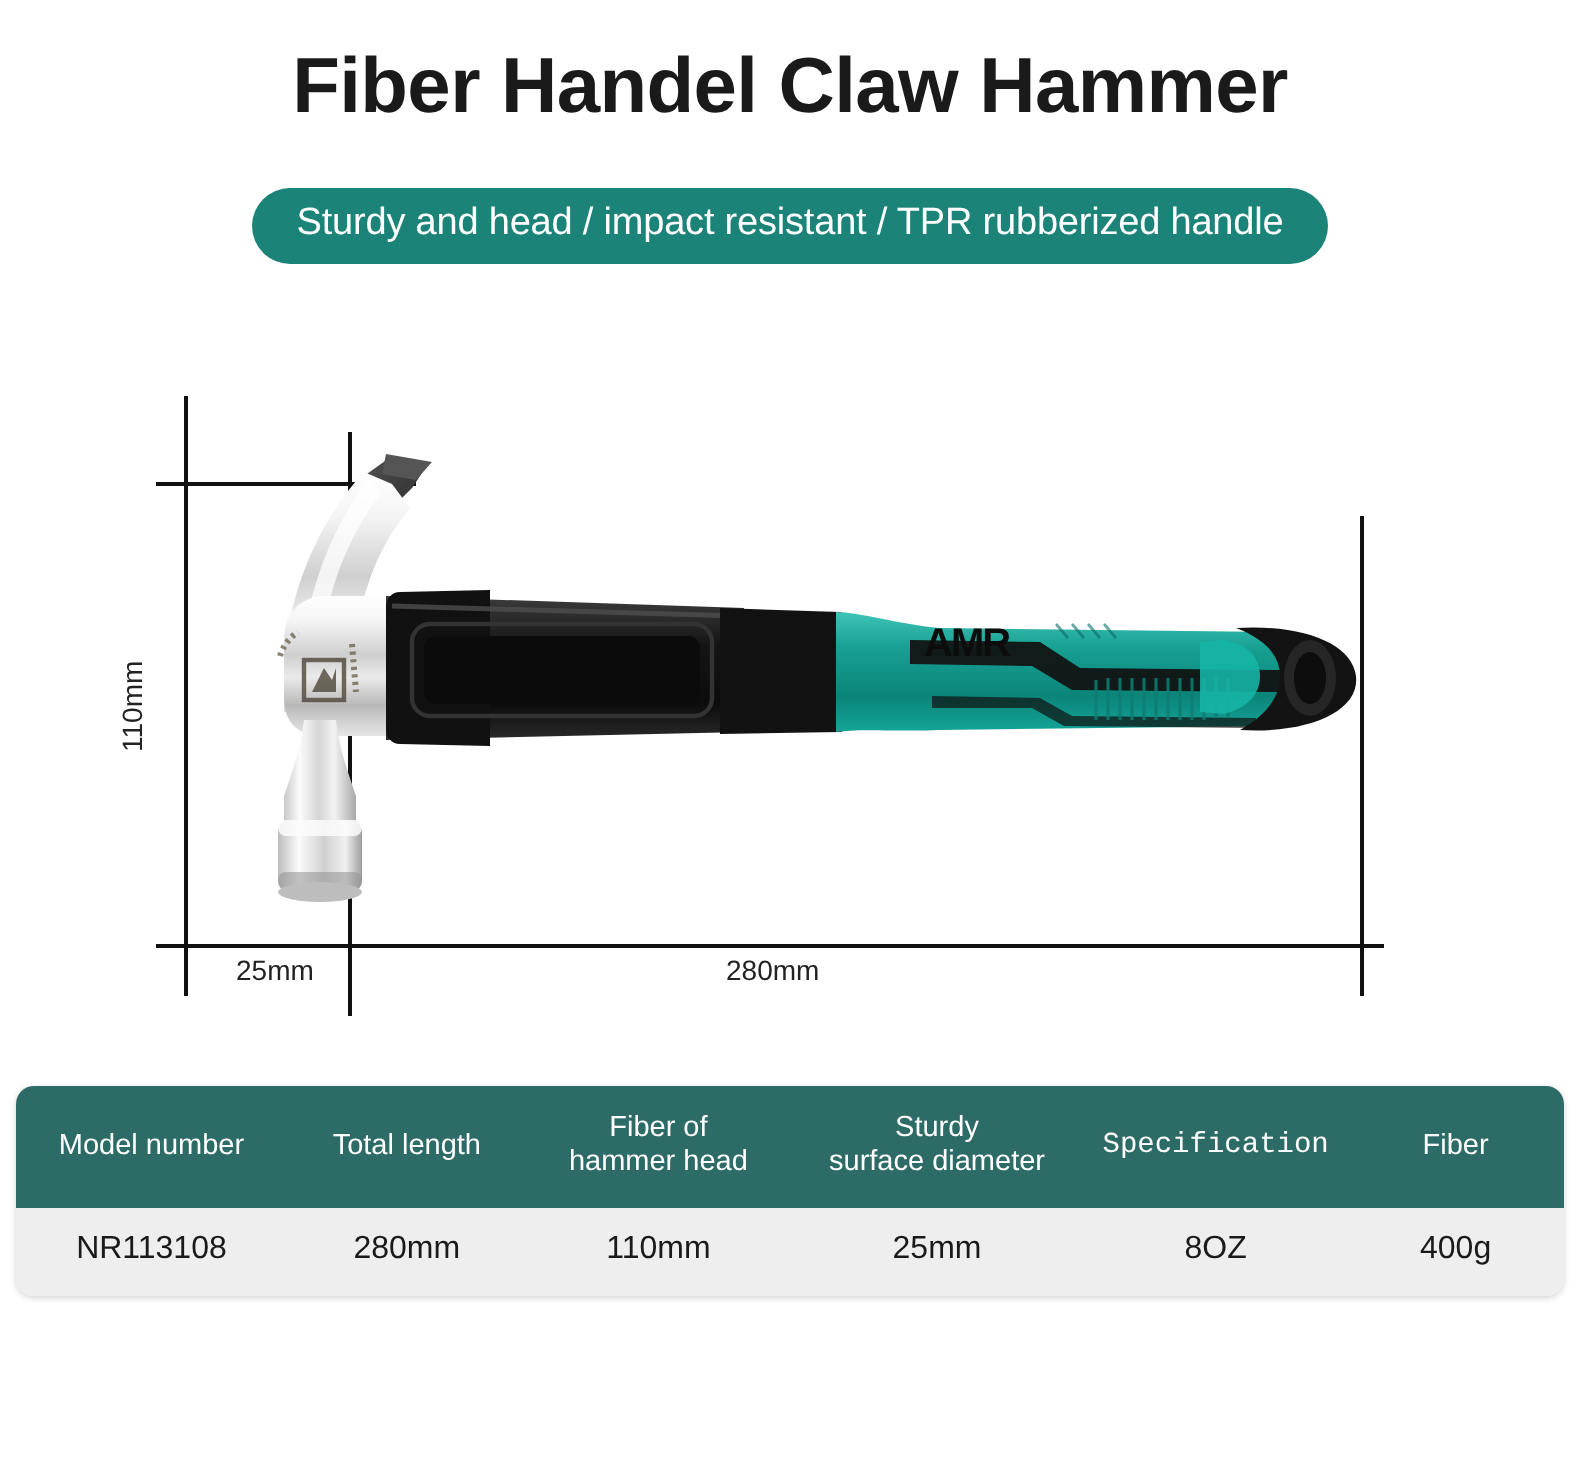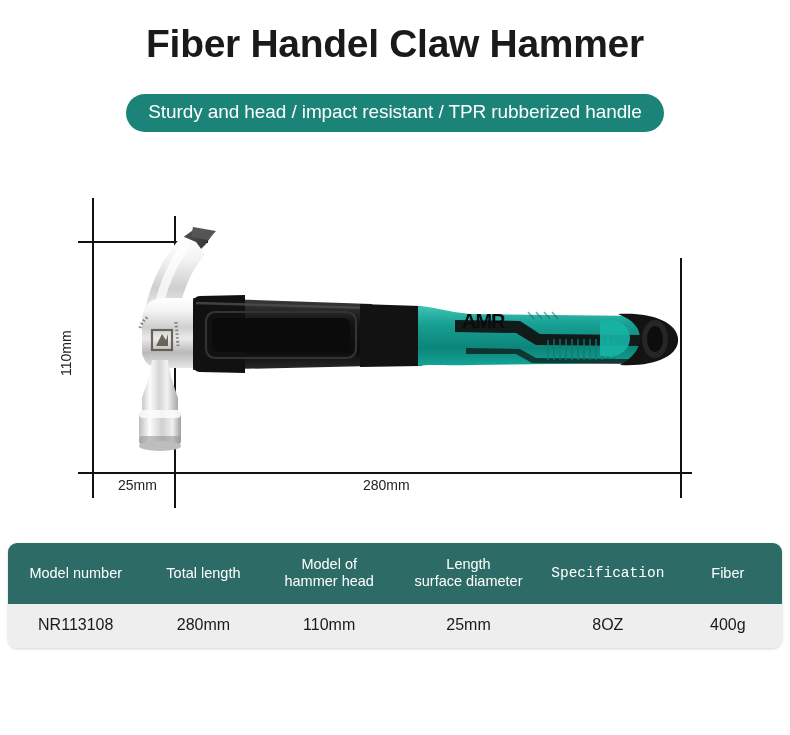--- a/index.html
+++ b/index.html
@@ -235,25 +235,25 @@
     <table>
       <thead>
         <tr>
           <th class="col-model">
             <span>Model number</span>
           </th>
           <th class="col-total">
             <span>Total length</span>
           </th>
           <th class="col-headlen">
-            <span>Model of</span><br>
+            <span>Fiber of</span><br>
             <span>hammer head</span>
           </th>
           <th class="col-diam">
-            <span>Length</span><br>
+            <span>Sturdy</span><br>
             <span>surface diameter</span>
           </th>
           <th class="col-spec">
             <span>Specification</span>
           </th>
           <th class="col-weight">
             <span>Fiber</span>
           </th>
         </tr>
       </thead>

